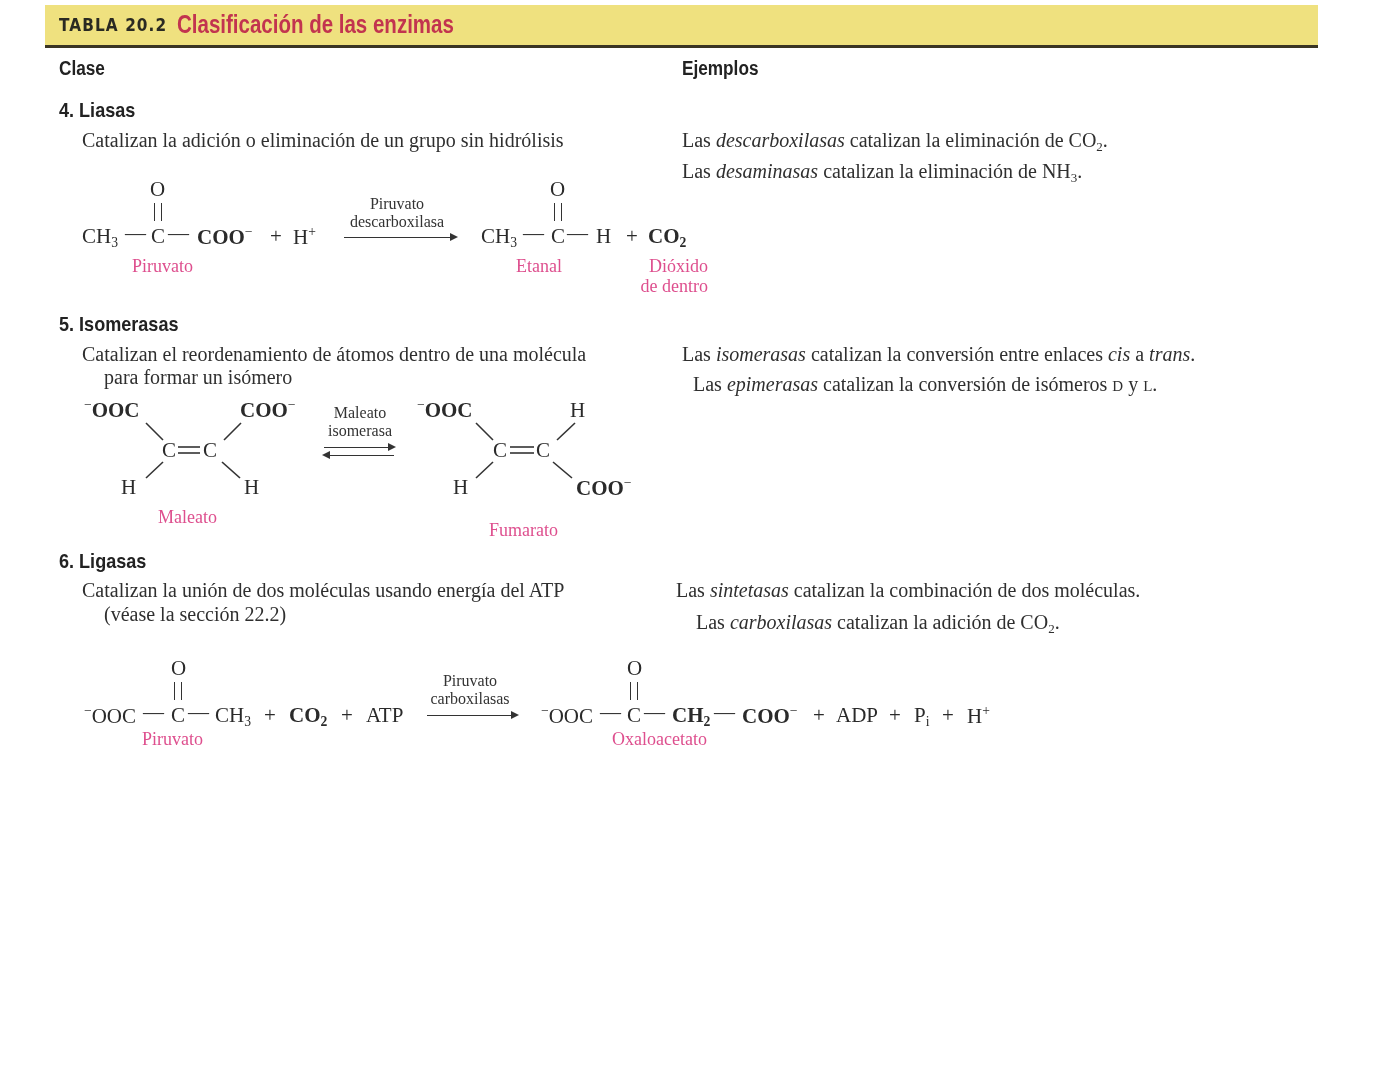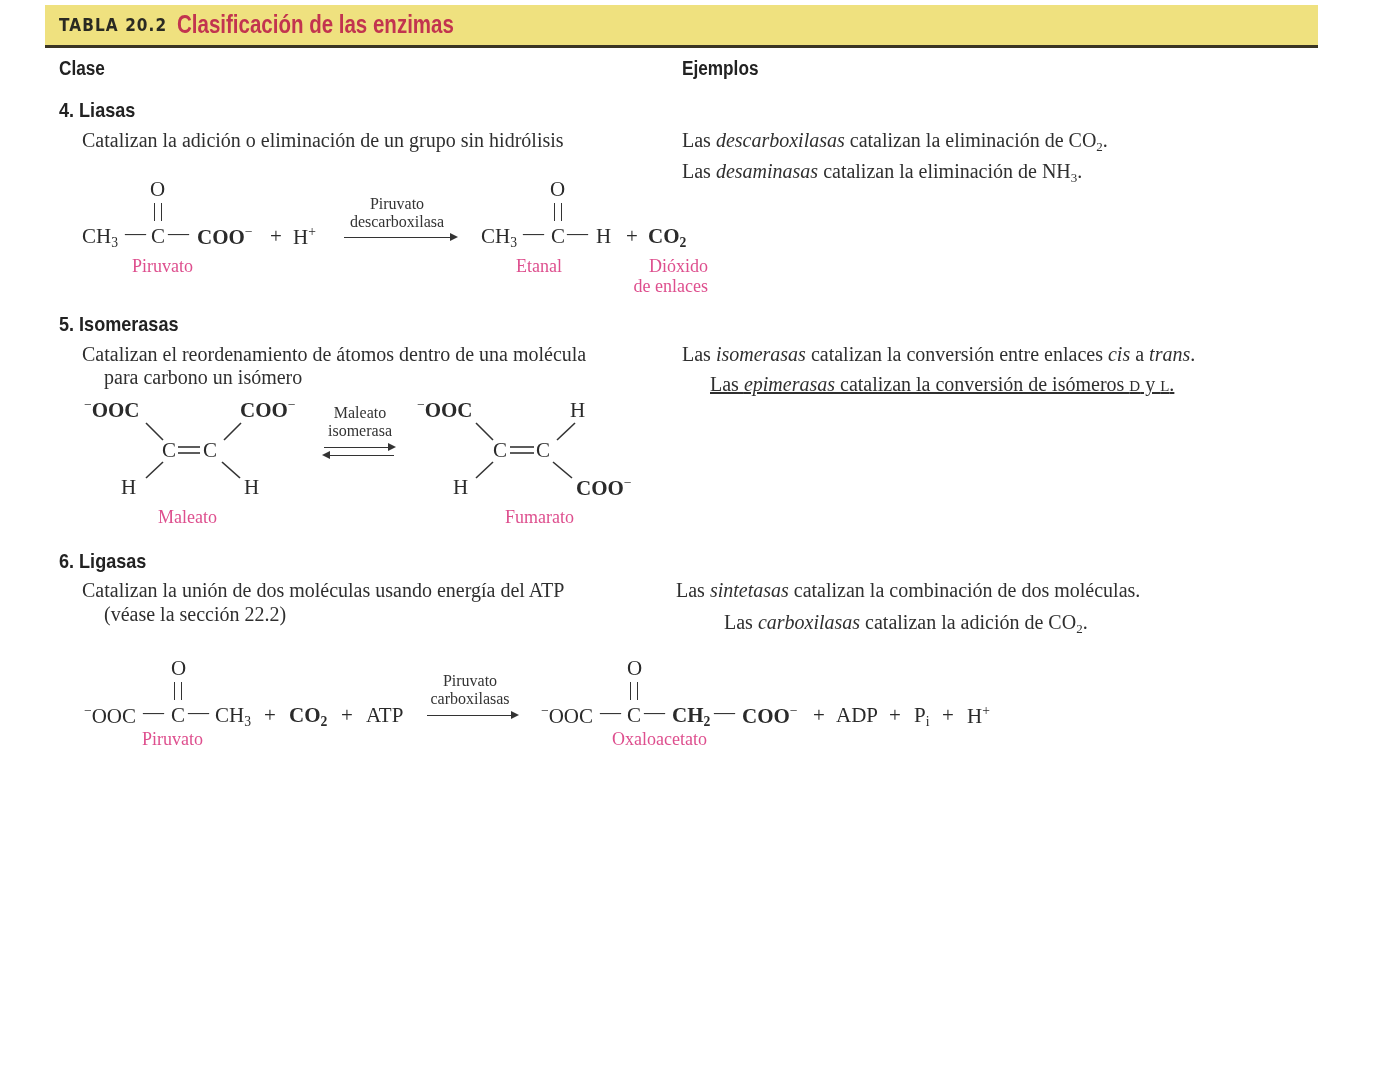--- a/index.html
+++ b/index.html
@@ -81,34 +81,34 @@
     <span class="abs chem" style="left:551px; top:224px;">C</span>
     <span class="abs chem" style="left:550px; top:177px;">O</span>
     <div class="dbl" style="left:554px; top:203px;"></div>
     <span class="abs chem" style="left:567px; top:221px;">—</span>
     <span class="abs chem" style="left:596px; top:224px;">H</span>
     <span class="abs chem" style="left:626px; top:224px;">+</span>
     <span class="abs chem" style="left:648px; top:224px;"><b>CO</b><sub><b>2</b></sub></span>
     <span class="abs pink" style="left:516px; top:256px;text-align:center;">Etanal</span>
     <div class="abs pink" style="left:612px; top:256px; width:96px; text-align:right; line-height:20px;">
       <div>Dióxido</div>
-      <div>de enlaces</div>
+      <div>de dentro</div>
     </div>
   </div>
 </section>
 
 <section>
   <span class="abs class-head" style="left:59px; top:312px;">5. Isomerasas</span>
   <span class="abs desc" style="left:82px; top:343px;">Catalizan el reordenamiento de átomos dentro de una molécula</span>
-  <span class="abs desc" style="left:104px; top:366px;">para carbono un isómero</span>
+  <span class="abs desc" style="left:104px; top:366px;">para formar un isómero</span>
 
   <div class="abs ex" style="left:682px; top:343px;">
     <span>Las </span><i>isomerasas</i><span> catalizan la conversión entre enlaces </span><i>cis</i><span> a </span><i>trans</i><span>.</span>
   </div>
-  <div class="abs ex" style="left:710px; top:373px;text-decoration:underline;">
+  <div class="abs ex" style="left:693px; top:373px;">
     <span>Las </span><i>epimerasas</i><span> catalizan la conversión de isómeros </span><span class="small-caps" style="font-size:15px;">D</span><span> y </span><span class="small-caps" style="font-size:15px;">L</span><span>.</span>
   </div>
 
   <div>
     <svg class="bonds" width="1397" height="1080">
 
       <line x1="146" y1="423" x2="163" y2="440"></line>
       <line x1="241" y1="423" x2="224" y2="440"></line>
       <line x1="163" y1="462" x2="146" y2="478"></line>
       <line x1="222" y1="462" x2="240" y2="478"></line>
@@ -137,33 +137,33 @@
     </div>
     <div class="arrow right" style="left:324px; top:447px; width:70px;"></div>
     <div class="arrow left" style="left:324px; top:455px; width:70px;"></div>
 
     <span class="abs chem" style="left:417px; top:397px;"><sup>−</sup><b>OOC</b></span>
     <span class="abs chem" style="left:570px; top:398px;">H</span>
     <span class="abs chem" style="left:493px; top:438px;">C</span>
     <span class="abs chem" style="left:536px; top:438px;">C</span>
     <span class="abs chem" style="left:453px; top:475px;">H</span>
     <span class="abs chem" style="left:576px; top:475px;"><b>COO</b><sup>−</sup></span>
-    <span class="abs pink" style="left:489px; top:507px;margin-left:16px;">Fumarato</span>
+    <span class="abs pink" style="left:489px; top:520px;">Fumarato</span>
   </div>
 </section>
 
 <section>
   <span class="abs class-head" style="left:59px; top:549px;">6. Ligasas</span>
   <span class="abs desc" style="left:82px; top:579px;">Catalizan la unión de dos moléculas usando energía del ATP</span>
   <span class="abs desc" style="left:104px; top:603px;">(véase la sección 22.2)</span>
 
   <div class="abs ex" style="left:676px; top:579px;">
     <span>Las </span><i>sintetasas</i><span> catalizan la combinación de dos moléculas.</span>
   </div>
-  <div class="abs ex" style="left:724px; top:611px;">
+  <div class="abs ex" style="left:696px; top:611px;">
     <span>Las </span><i>carboxilasas</i><span> catalizan la adición de CO</span><sub>2</sub><span>.</span>
   </div>
 
   <div>
     <span class="abs chem" style="left:84px; top:703px;"><sup>−</sup><span>OOC</span></span>
     <span class="abs chem" style="left:143px; top:700px;">—</span>
     <span class="abs chem" style="left:171px; top:703px;">C</span>
     <span class="abs chem" style="left:171px; top:656px;">O</span>
     <div class="dbl" style="left:174px; top:682px;"></div>
     <span class="abs chem" style="left:188px; top:700px;">—</span>

